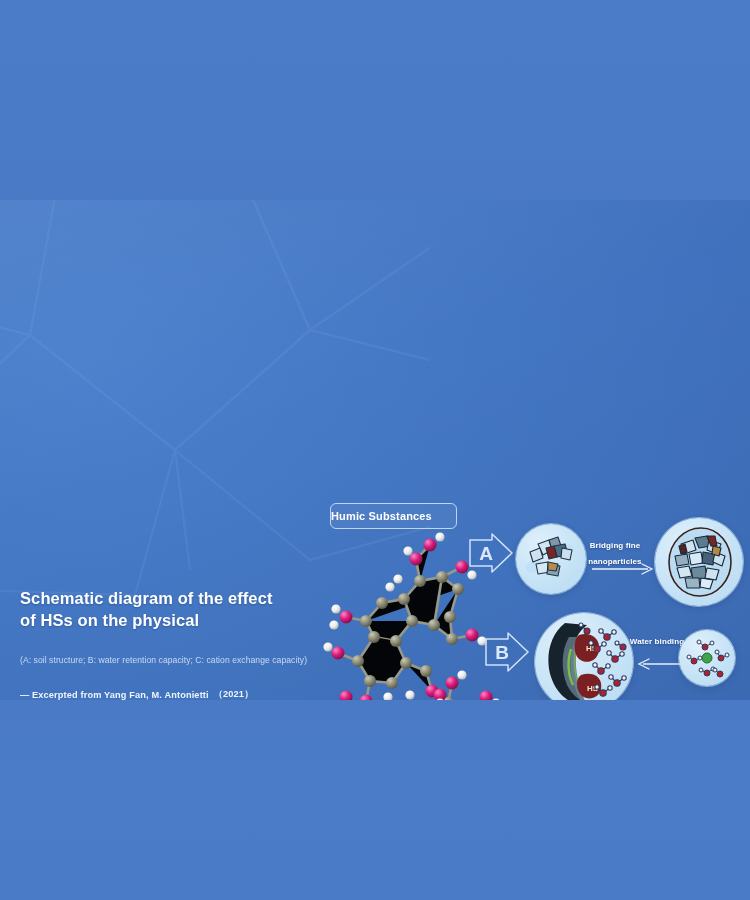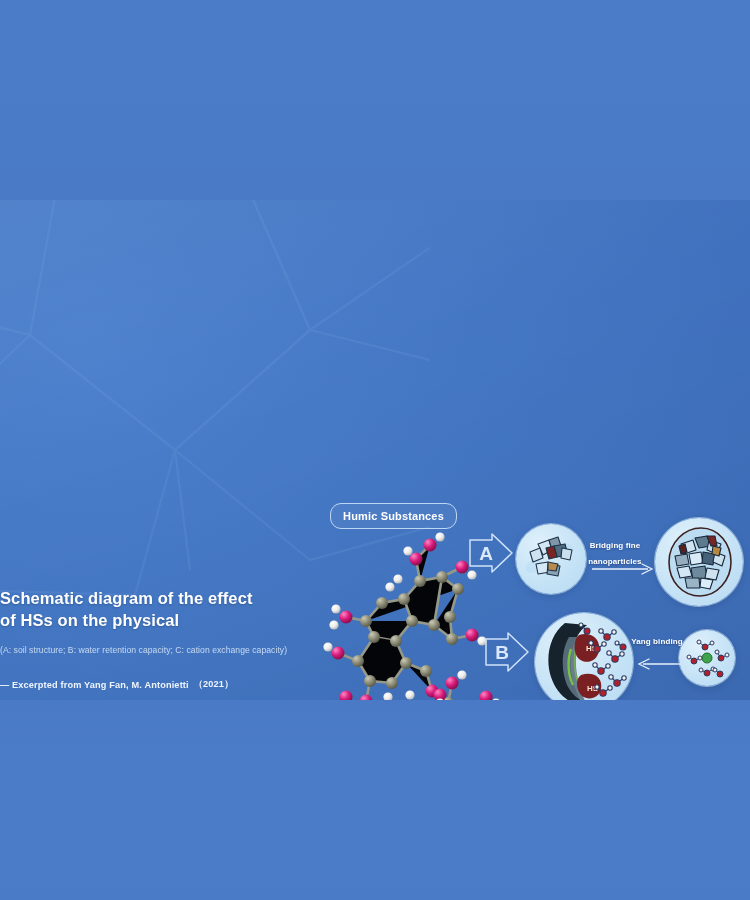--- a/index.html
+++ b/index.html
@@ -26,33 +26,33 @@
        linear-gradient(135deg,#4b80cd 0%,#3f70bc 55%,#3a68b2 100%);
      background-blend-mode:normal;}
   .panel-veil{position:absolute;inset:0;
      background:linear-gradient(160deg,rgba(255,255,255,.06) 0%,rgba(255,255,255,0) 42%,rgba(0,0,0,.05) 100%);}
 
   
   .watermark{position:absolute;left:-90px;top:-60px;width:520px;height:470px;opacity:.30;}
   .watermark line, .watermark polygon, .watermark path{stroke:#7fa9e0;fill:none;}
 
   
-  .textblock{position:absolute;left:0;top:388px;width:340px;}
+  .textblock{position:absolute;left:20px;top:388px;width:340px;}
   .title{color:#ffffff;font-size:16.5px;line-height:21.5px;font-weight:700;
      letter-spacing:.1px;text-shadow:0 1px 2px rgba(20,45,90,.35);}
-  .subtitle{margin-top:13px;color:#cfe0f6;font-size:8.6px;line-height:12px;
+  .subtitle{margin-top:23px;color:#cfe0f6;font-size:8.6px;line-height:12px;
      letter-spacing:.05px;opacity:.92;}
   .divider-row{margin-top:22px;display:flex;align-items:center;gap:5px;}
   .attribution{color:#eef4fd;font-size:9.2px;font-weight:700;letter-spacing:.15px;}
   .attr-year{font-weight:700;}
 
   
   .hs-badge{position:absolute;left:330px;top:303px;width:125px;height:24px;
-     border:1.4px solid #bcd6f4;border-radius:11px;
-     display:flex;align-items:center;justify-content:center;
+     border:1.4px solid #bcd6f4;border-radius:6px;
+     display:flex;align-items:center;justify-content:flex-start;
      background:rgba(255,255,255,.05);}
   .hs-badge span{color:#ffffff;font-size:11px;font-weight:600;letter-spacing:.15px;}
 
   
   .molecule{position:absolute;left:300px;top:325px;width:200px;height:285px;}
 
   
   .marker{position:absolute;width:46px;height:40px;}
   .marker svg{position:absolute;inset:0;}
   .marker .glyph{position:absolute;left:5px;top:0;width:26px;height:40px;
@@ -402,21 +402,21 @@
         </g>
       </svg>
     </div>
 
     <div class="conn" id="conn-b">
       <svg width="44" height="14" viewBox="0 0 44 14">
         <line x1="44" y1="7" x2="6" y2="7" stroke="#e8f1fc" stroke-width="1.3"></line>
         <path d="M12,2 L2,7 L12,12" fill="none" stroke="#e8f1fc" stroke-width="1.3" stroke-linecap="round"></path>
       </svg>
     </div>
-    <div class="conn-label" id="label-b">Yang binding</div>
+    <div class="conn-label" id="label-b">Water binding</div>
 
     <div class="circ" id="circ-b2">
       <svg viewBox="0 0 56 56">
         <circle cx="28" cy="28" r="5" fill="#3fa34d" stroke="#226b2c" stroke-width="1"></circle>
         <g stroke="#2b3b63" stroke-width="1">
           <g>
               <line x1="20" y1="12" x2="26" y2="17"></line>
               <line x1="26" y1="17" x2="33" y2="13"></line>
              <circle cx="26" cy="17" r="3" fill="#b3202a"></circle>
               <circle cx="20" cy="12" r="2" fill="#f2f2f2"></circle>

